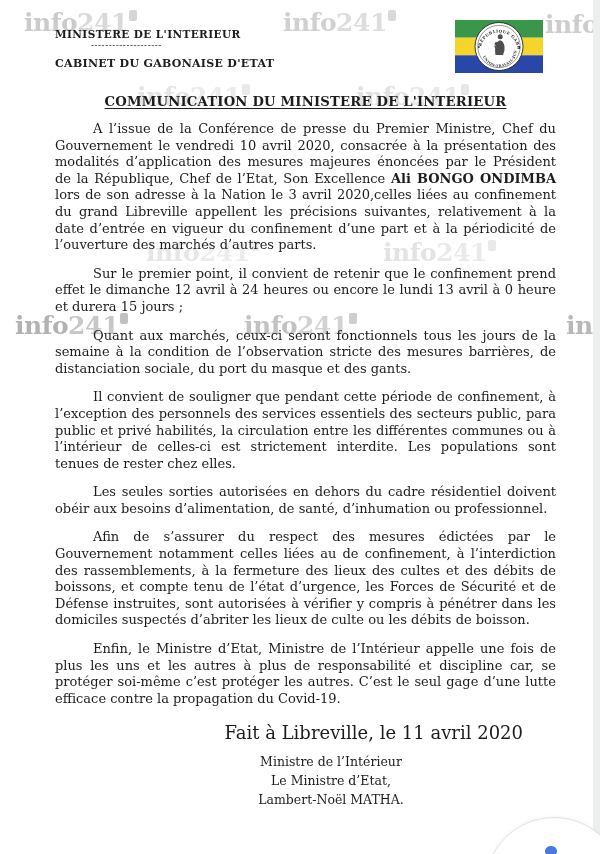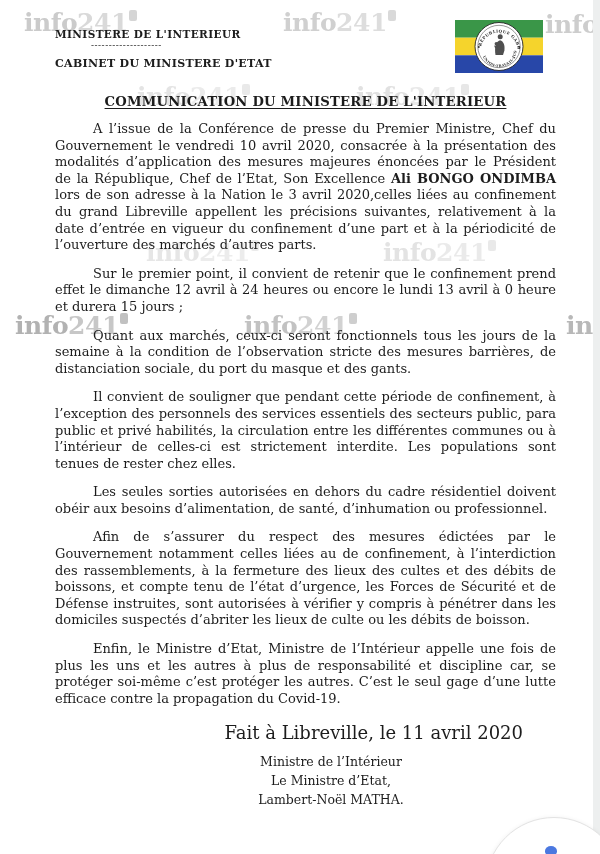--- a/index.html
+++ b/index.html
@@ -90,21 +90,21 @@
         <path d="M40.5 35 C39.2 27.5 40.8 21.5 45 20.2 C48.8 21.2 50 25.5 49.4 30.5 L48 35 Z"></path>
         <circle cx="41.3" cy="23.8" r="1.7"></circle>
         <path d="M39.8 25 C41.5 27.5 44.5 28 46.5 26.5 L46 29.5 C43.5 30.5 40.5 29 39.4 26.8 Z"></path>
       </g>
     </svg>
   </div>
 
   <div class="content">
     <div class="ministry">MINISTERE DE L'INTERIEUR</div>
     <div class="dashes">--------------------</div>
-    <div class="cabinet">CABINET DU MINISTERE D'ETAT</div>
+    <div class="cabinet">CABINET DU GABONAISE D'ETAT</div>
 
     <div class="doc-title">COMMUNICATION DU MINISTERE DE L'INTERIEUR</div>
 
     <p class="body"><span>A l’issue de la Conférence de presse du Premier Ministre, Chef du Gouvernement le vendredi 10 avril 2020, consacrée à la présentation des modalités d’application des mesures majeures énoncées par le Président de la République, Chef de l’Etat, Son Excellence </span><b>Ali BONGO ONDIMBA</b><span> lors de son adresse à la Nation le 3 avril 2020,celles liées au confinement du grand Libreville appellent les précisions suivantes, relativement à la date d’entrée en vigueur du confinement d’une part et à la périodicité de l’ouverture des marchés d’autres parts.</span></p>
 
     <p class="body">Sur le premier point, il convient de retenir que le confinement prend effet le dimanche 12 avril à 24 heures ou encore le lundi 13 avril à 0 heure et durera 15 jours ;</p>
     <p class="body">Quant aux marchés, ceux-ci seront fonctionnels tous les jours de la semaine à la condition de l’observation stricte des mesures barrières, de distanciation sociale, du port du masque et des gants.</p>
     <p class="body">Il convient de souligner que pendant cette période de confinement, à l’exception des personnels des services essentiels des secteurs public, para public et privé habilités, la circulation entre les différentes communes ou à l’intérieur de celles-ci est strictement interdite. Les populations sont tenues de rester chez elles.</p>
     <p class="body">Les seules sorties autorisées en dehors du cadre résidentiel doivent obéir aux besoins d’alimentation, de santé, d’inhumation ou professionnel.</p>
     <p class="body">Afin de s’assurer du respect des mesures édictées par le Gouvernement notamment celles liées au de confinement, à l’interdiction des rassemblements, à la fermeture des lieux des cultes et des débits de boissons, et compte tenu de l’état d’urgence, les Forces de Sécurité et de Défense instruites, sont autorisées à vérifier y compris à pénétrer dans les domiciles suspectés d’abriter les lieux de culte ou les débits de boisson.</p>

